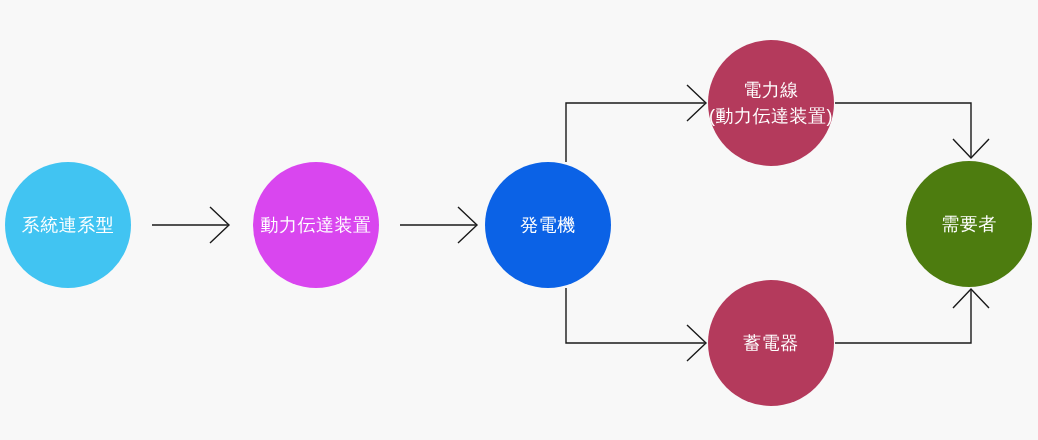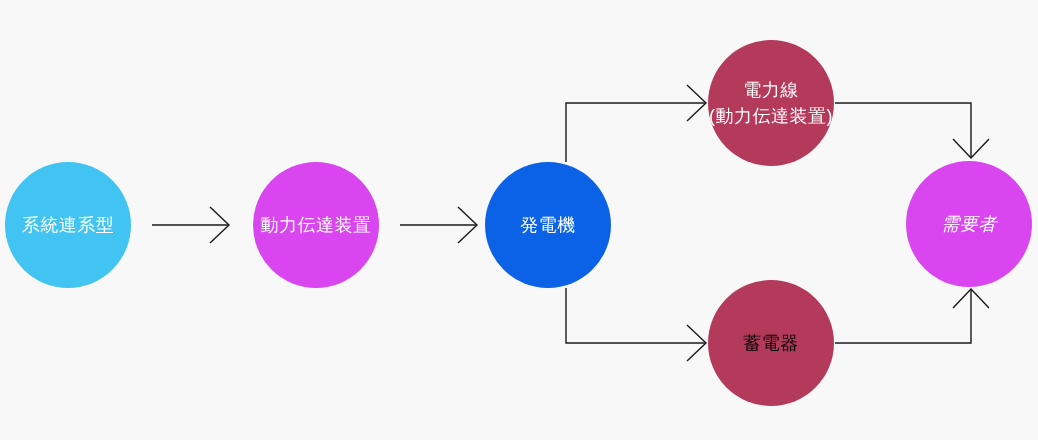--- a/index.html
+++ b/index.html
@@ -95,20 +95,20 @@
   <div class="node pos-generator" style="background-color: rgb(11, 98, 230);">
     <span style="color: rgb(255, 255, 255);">発電機</span>
   </div>
 
   <div class="node pos-powerline" style="background-color: rgb(180, 58, 92);">
     <span style="color: rgb(255, 255, 255);">電力線</span>
     <span style="color: rgb(255, 255, 255);">(動力伝達装置)</span>
   </div>
 
   <div class="node pos-battery" style="background-color: rgb(180, 58, 92);">
-    <span style="color: #000000;">蓄電器</span>
+    <span style="color: #ffffff;">蓄電器</span>
   </div>
 
-  <div class="node pos-consumer" style="background-color: #d946ef; font-style: italic;">
+  <div class="node pos-consumer" style="background-color: #4d7c0f;">
     <span style="color: rgb(255, 255, 255);">需要者</span>
   </div>
 
 </div>
 
 </body></html>

